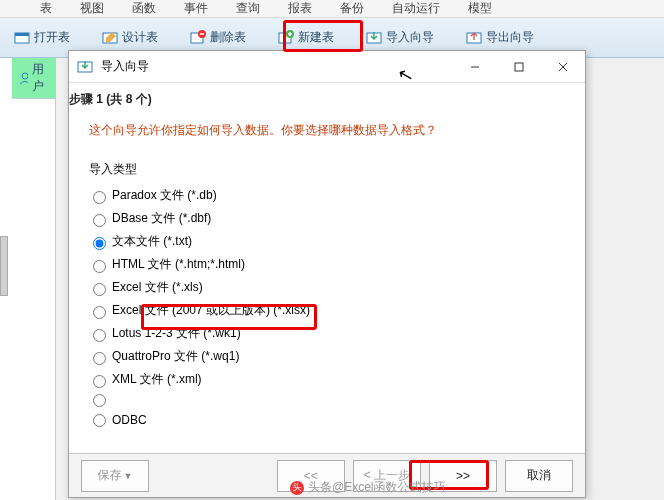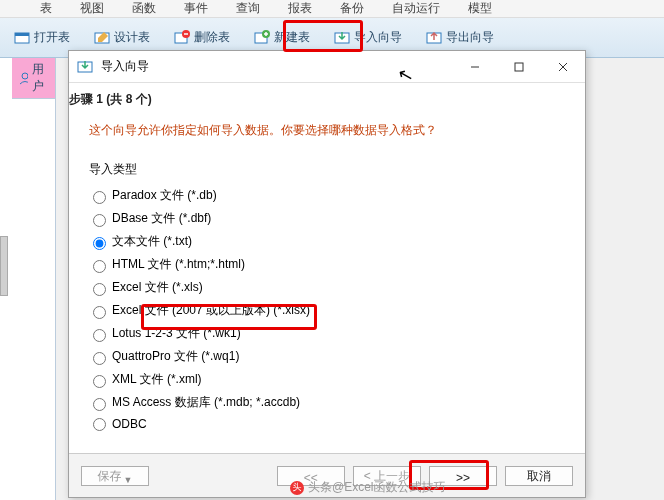--- a/index.html
+++ b/index.html
@@ -1,27 +1,27 @@
 <!DOCTYPE html>
 <html><head>
 <meta charset="utf-8">
 <style>
 * { box-sizing: border-box; margin: 0; padding: 0; font-family: "Microsoft YaHei", Arial, sans-serif; font-size: 12px; }
 body { width: 664px; height: 500px; background: #f0f0f0; overflow: hidden; position: relative; }
 
 .menubar { display: flex; height: 18px; background: #f5f5f5; border-bottom: 1px solid #ddd; padding-left: 26px; }
 .menubar span { padding: 0 14px; color: #444; line-height: 16px; }
 
-.toolbar { display: flex; height: 40px; background: linear-gradient(#e9f2f9,#d8e7f3); border-bottom: 1px solid #a9c5db; align-items: center; padding-left: 6px; gap: 8px; }
+.toolbar { display: flex; height: 40px; background: linear-gradient(#e9f2f9,#d8e7f3); border-bottom: 1px solid #a9c5db; align-items: center; padding-left: 6px; gap: 16px; }
 .tbbtn { display: flex; align-items: center; gap: 4px; padding: 4px 8px; color: #2a4a66; border-radius: 3px; }
 .tbbtn .ic { width: 16px; height: 16px; }
 .tb-highlight { position: absolute; top: 20px; left: 283px; width: 80px; height: 32px; border: 3px solid #e60000; border-radius: 3px; pointer-events: none; z-index: 10; }
 
 .sidepane { position: absolute; top: 58px; left: 0; width: 56px; height: 442px; background: #fff; border-right: 1px solid #bcd; }
-.side-tab { background: #f9a8d4; padding: 3px 6px; color: #2a4a66; border-bottom: 1px solid #bcd; display:flex; align-items:center; gap:4px;margin-left:12px; }
+.side-tab { background: #86efac; padding: 3px 6px; color: #2a4a66; border-bottom: 1px solid #bcd; display:flex; align-items:center; gap:4px;margin-left:12px; }
 .side-tab .ic { width:14px; height:14px; }
 .side-greytab { position:absolute; top: 178px; left:0; width:8px; height:60px; background:#d0d0d0; border:1px solid #aaa; }
 
 .wizard { position: absolute; top: 50px; left: 68px; width: 518px; height: 448px; background: #fff; border: 1px solid #a0a0a0; box-shadow: 2px 2px 8px rgba(0,0,0,.2); }
 .titlebar { display: flex; align-items: center; height: 32px; background: #fff; border-bottom: 1px solid #e0e0e0; }
 .titlebar .ticon { width: 16px; height: 16px; margin: 0 8px; }
 .titlebar .ttitle { flex: 1; }
 .winbtns { display:flex; }
 .winbtn { width: 44px; height: 30px; display: flex; align-items: center; justify-content: center; color: #333; }
 
@@ -31,21 +31,21 @@
 .prompt { padding: 14px 20px 6px 20px; color: #c2410c; }
 .group { padding: 6px 20px; margin-top: 10px; }
 .group-label { margin-bottom: 6px; }
 .radio { display:flex; align-items:flex-end; gap:6px; padding: 3px 4px; }
 .radio input { width:13px; height:13px; }
 
 .hl-box { position: absolute; top: 253px; left: 72px; width: 176px; height: 26px; border: 3px solid #e60000; border-radius: 3px; pointer-events: none; z-index: 15; }
 
 .footer { position:absolute; bottom:0; left:0; right:0; height: 44px; border-top:1px solid #ccc; background:#f3f3f3; display:flex; align-items:center; padding:0 12px; gap:8px; }
 .footer .spacer { flex:1; }
-.btn { min-width: 68px; height: 20px; border:1px solid #adadad; background:#fdfdfd; padding:0 10px; display:flex; align-items:flex-end; justify-content:center; color:#222; }
+.btn { min-width: 68px; height: 32px; border:1px solid #adadad; background:#fdfdfd; padding:0 10px; display:flex; align-items:center; justify-content:center; color:#222; }
 .btn.disabled { color:#9a9a9a; }
 .btn.primary { border:1px solid #2a8dd4; background:#eaf4fb; position:relative; }
 .btn-hl { position:absolute; bottom:7px; left:340px; width:80px; height:30px; border:3px solid #e60000; border-radius:3px; pointer-events:none; z-index:15; }
 .dropdown-arrow { font-size:9px; margin-left:2px; color:#888; }
 
 .watermark { position:absolute; bottom:4px; left:290px; color:#999; font-size:12px; display:flex; gap:4px; align-items:center; z-index:30; }
 .wm-ic { width:14px; height:14px; border-radius:50%; background:#e33; color:#fff; display:flex; align-items:center; justify-content:center; font-size:9px; }
 
 svg { display:block; }
 </style>
@@ -187,21 +187,20 @@
     <label class="radio">
         <input type="radio" name="it" style="">
         <span>QuattroPro 文件 (*.wq1)</span>
       </label>
     <label class="radio">
         <input type="radio" name="it" style="">
         <span>XML 文件 (*.xml)</span>
       </label>
     <label class="radio">
         <input type="radio" name="it" style="">
-        <span>MS Access 数据库 (*.mdb; *.accdb)</span>
       </label>
     <label class="radio">
         <input type="radio" name="it" style="">
         <span>ODBC</span>
       </label>
   </div>
 
   <div class="hl-box"></div>
 
   <div class="footer">

